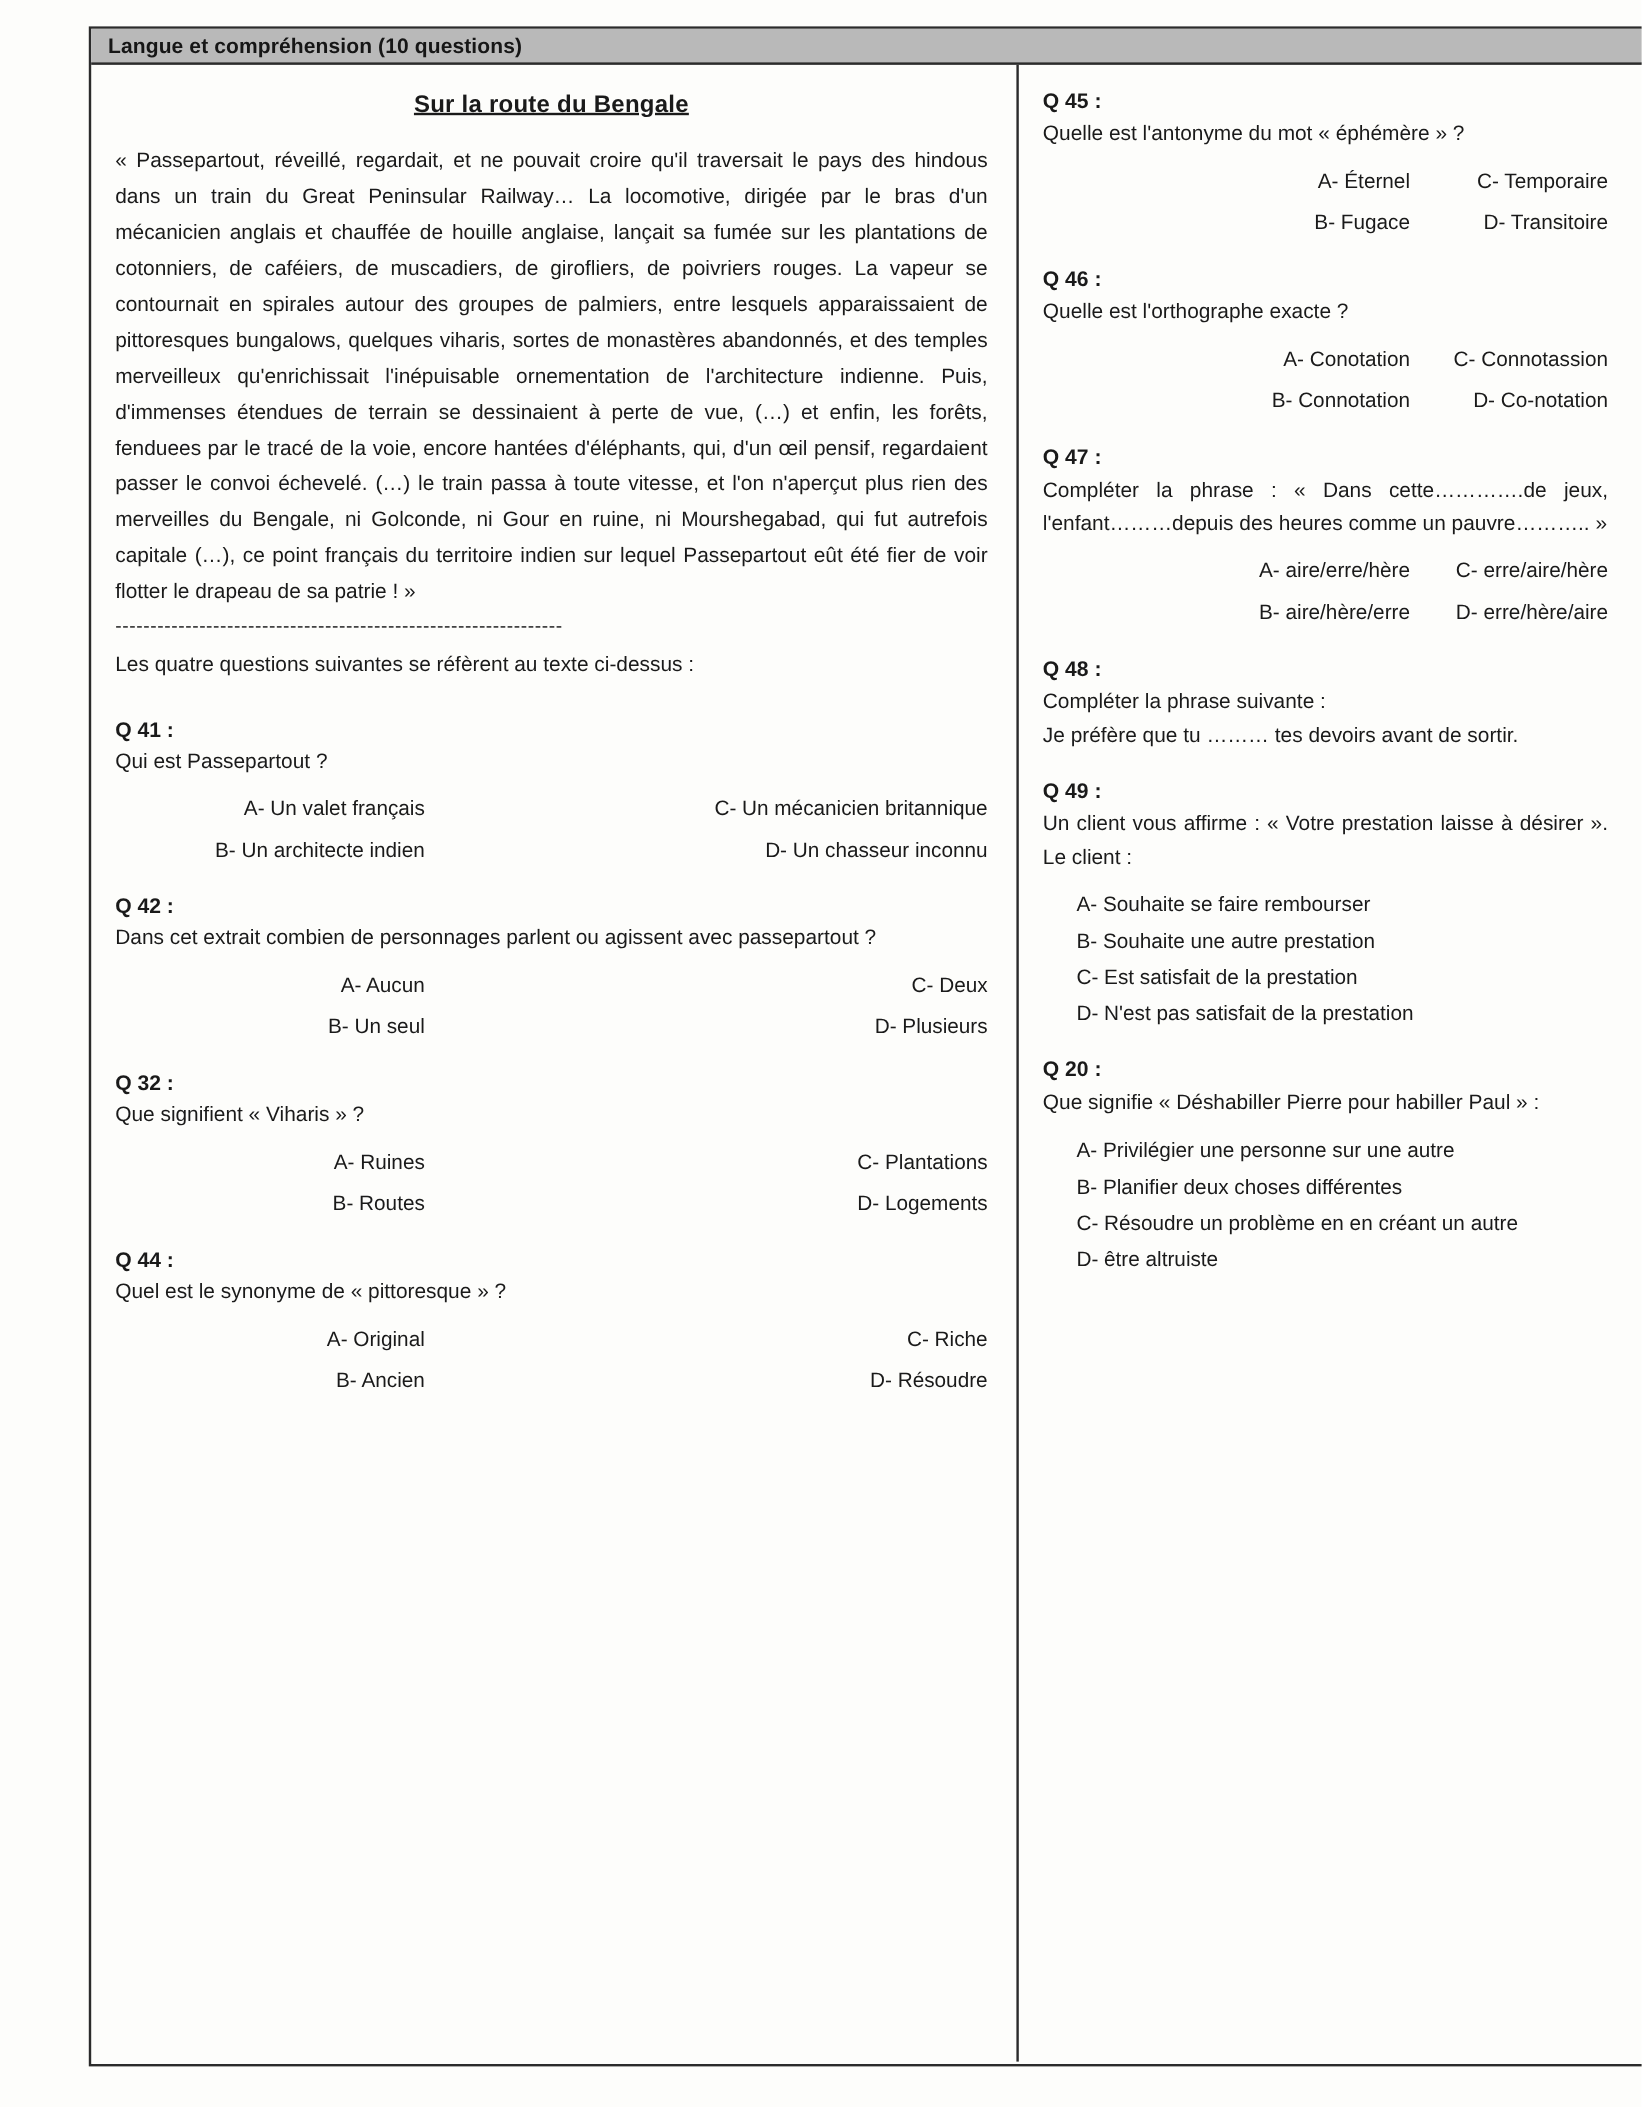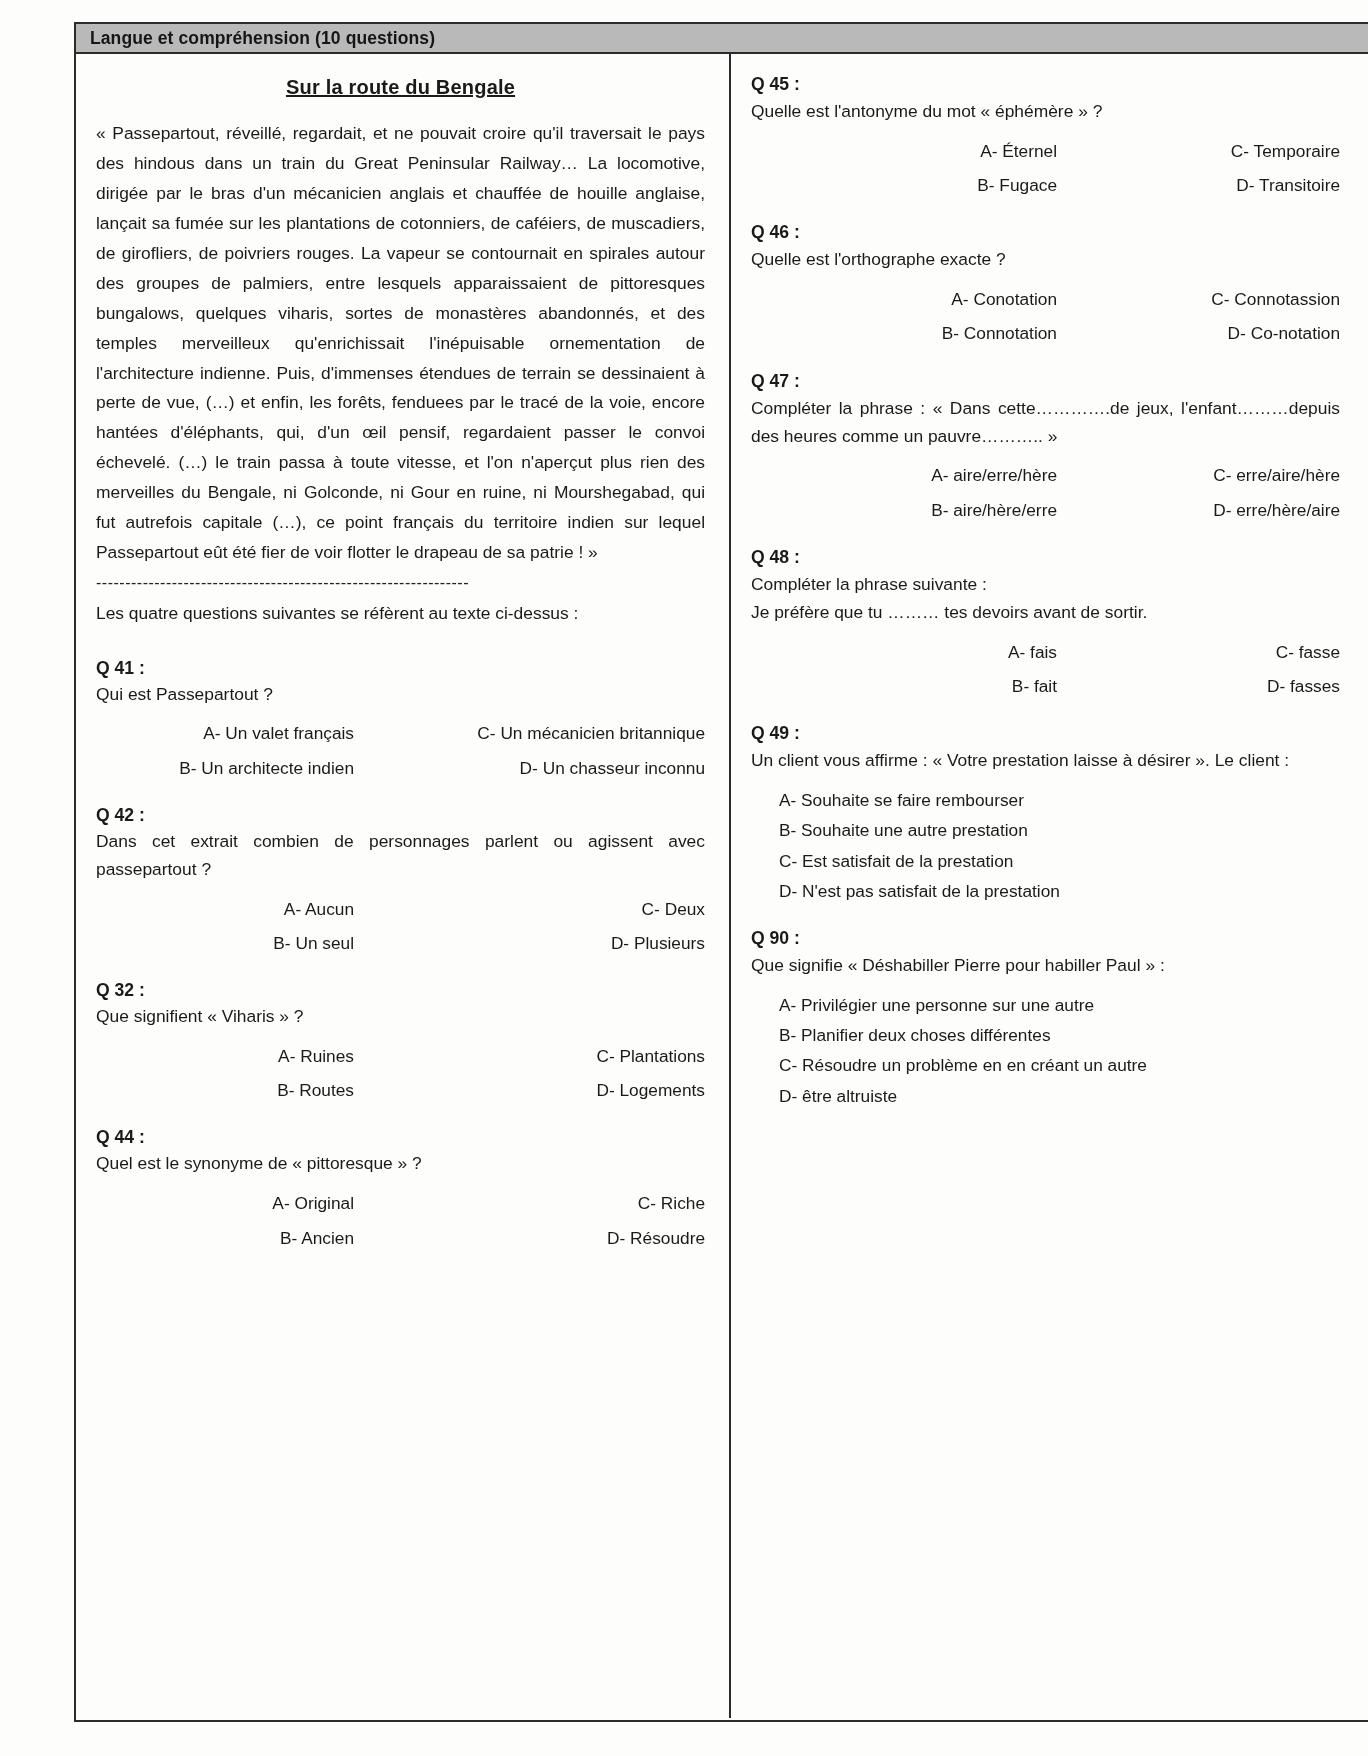--- a/index.html
+++ b/index.html
@@ -44,21 +44,21 @@
     font-weight: bold;
     color: #161616;
     letter-spacing: 0.1px;
   }
   .columns {
     display: flex;
     height: calc(100% - 32px);
     box-sizing: border-box;
   }
   .col-left {
-    width: 655px;
+    width: 773px;
     box-sizing: border-box;
     padding: 16px 24px 10px 20px;
     border-right: 2px solid #2b2b2b;
   }
   .col-right {
     flex: 1;
     box-sizing: border-box;
     padding: 20px 40px 10px 20px;
   }
   .passage-title {
@@ -227,41 +227,35 @@
             <div class="opt">C- erre/aire/hère</div>
             <div class="opt">B- aire/hère/erre</div>
             <div class="opt">D- erre/hère/aire</div>
           </div>
         </div>
 
         <div class="q-block">
           <div class="q-num">Q 48 :</div>
           <div class="q-stem" style="white-space:pre-line">Compléter la phrase suivante :
 Je préfère que tu ……… tes devoirs avant de sortir.</div>
-          <div class="opts-grid wide">
-            <div class="opt">A- fais</div>
-            <div class="opt">C- fasse</div>
-            <div class="opt">B- fait</div>
-            <div class="opt">D- fasses</div>
-          </div>
         </div>
 
         <div class="q-block">
           <div class="q-num">Q 49 :</div>
           <div class="q-stem just">Un client vous affirme : « Votre prestation laisse à désirer ». Le client :</div>
           <div class="opts-list">
             <div class="opt">A- Souhaite se faire rembourser</div>
             <div class="opt">B- Souhaite une autre prestation</div>
             <div class="opt">C- Est satisfait de la prestation</div>
             <div class="opt">D- N'est pas satisfait de la prestation</div>
           </div>
         </div>
 
         <div class="q-block">
-          <div class="q-num">Q 90 :</div>
+          <div class="q-num">Q 20 :</div>
           <div class="q-stem">Que signifie « Déshabiller Pierre pour habiller Paul » :</div>
           <div class="opts-list">
             <div class="opt">A- Privilégier une personne sur une autre</div>
             <div class="opt">B- Planifier deux choses différentes</div>
             <div class="opt">C- Résoudre un problème en en créant un autre</div>
             <div class="opt">D- être altruiste</div>
           </div>
         </div>
 
       </div>

